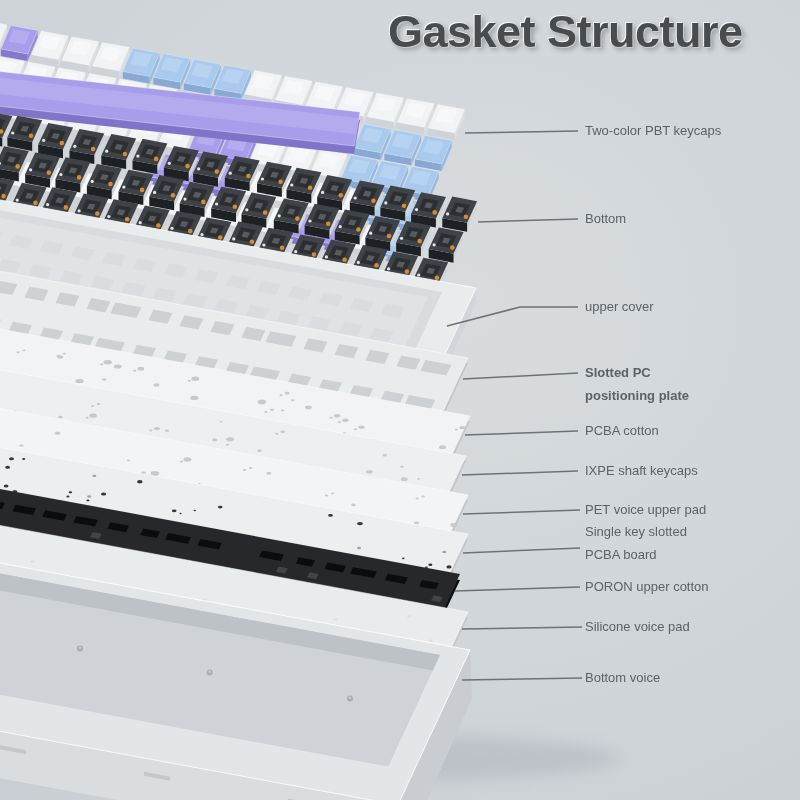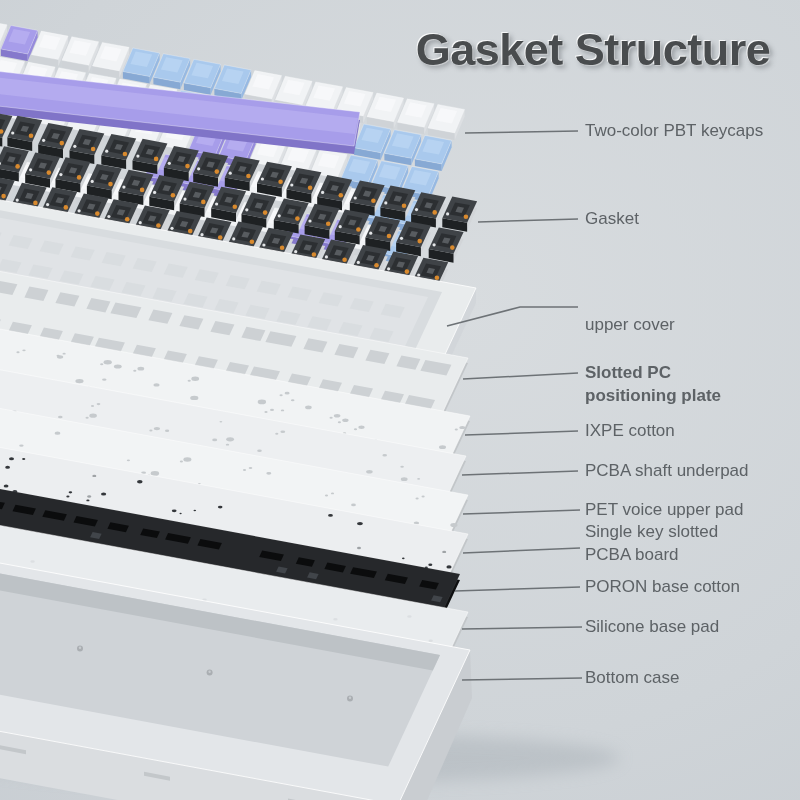--- a/index.html
+++ b/index.html
@@ -3,28 +3,28 @@
 <meta charset="utf-8">
 <style>
   html,body{margin:0;padding:0;}
   body{
     width:800px;height:800px;overflow:hidden;position:relative;
     font-family:"Liberation Sans",sans-serif;
     background: radial-gradient(130% 115% at 58% 38%, #d8dcdf 0%, #cfd4d8 48%, #c2c8ce 100%);
   }
   #scene{position:absolute;left:0;top:0;}
   #title{
-    position:absolute;left:388px;top:24px;width:410px;text-align:center;
+    position:absolute;left:388px;top:6px;width:410px;
     font-size:45px;font-weight:bold;letter-spacing:-0.5px;color:#494c4e;
     text-shadow:-1px -1px 0 rgba(255,255,255,0.85),1px 1px 0 rgba(255,255,255,0.35),3px 3px 5px rgba(70,75,80,0.4);
     white-space:nowrap;
   }
   .callout{
     position:absolute;left:585px;width:215px;
-    font-size:17px;line-height:23px;color:#5d6266;white-space:pre-line;
+    font-size:13px;line-height:23px;color:#5d6266;white-space:pre-line;
   }
 </style>
 </head>
 <body>
 
 <div id="title">Gasket Structure</div>
 
 <svg id="scene" width="800" height="800" viewBox="0 0 800 800">
     <defs>
       <filter id="soft" x="-50%" y="-50%" width="200%" height="200%">
@@ -1652,25 +1652,25 @@
       <polyline points="463.0,514.0 580.0,510.0" fill="none" stroke="#6d7276" stroke-width="1.5"></polyline>
       <polyline points="463.0,553.0 580.0,548.0" fill="none" stroke="#6d7276" stroke-width="1.5"></polyline>
       <polyline points="455.0,591.0 580.0,587.0" fill="none" stroke="#6d7276" stroke-width="1.5"></polyline>
       <polyline points="462.0,629.0 582.0,627.0" fill="none" stroke="#6d7276" stroke-width="1.5"></polyline>
       <polyline points="462.0,680.0 582.0,678.0" fill="none" stroke="#6d7276" stroke-width="1.5"></polyline>
     </g>
   </svg>
 
 <div id="callouts">
     <div class="callout" style="top: 119px;">Two-color PBT keycaps</div>
-    <div class="callout" style="top: 207px;">Gasket</div>
-    <div class="callout" style="top: 313px;">upper cover</div>
+    <div class="callout" style="top: 207px;">Bottom</div>
+    <div class="callout" style="top: 295px;">upper cover</div>
     <div class="callout" style="top: 361px; font-weight: bold;">Slotted PC
 positioning plate</div>
-    <div class="callout" style="top: 419px;">IXPE cotton</div>
-    <div class="callout" style="top: 459px;">PCBA shaft underpad</div>
+    <div class="callout" style="top: 419px;">PCBA cotton</div>
+    <div class="callout" style="top: 459px;">IXPE shaft keycaps</div>
     <div class="callout" style="top: 498px;">PET voice upper pad</div>
     <div class="callout" style="top: 520px;">Single key slotted
 PCBA board</div>
-    <div class="callout" style="top: 575px;">PORON base cotton</div>
-    <div class="callout" style="top: 615px;">Silicone base pad</div>
-    <div class="callout" style="top: 666px;">Bottom case</div>
+    <div class="callout" style="top: 575px;">PORON upper cotton</div>
+    <div class="callout" style="top: 615px;">Silicone voice pad</div>
+    <div class="callout" style="top: 666px;">Bottom voice</div>
   </div>
 
 </body></html>

